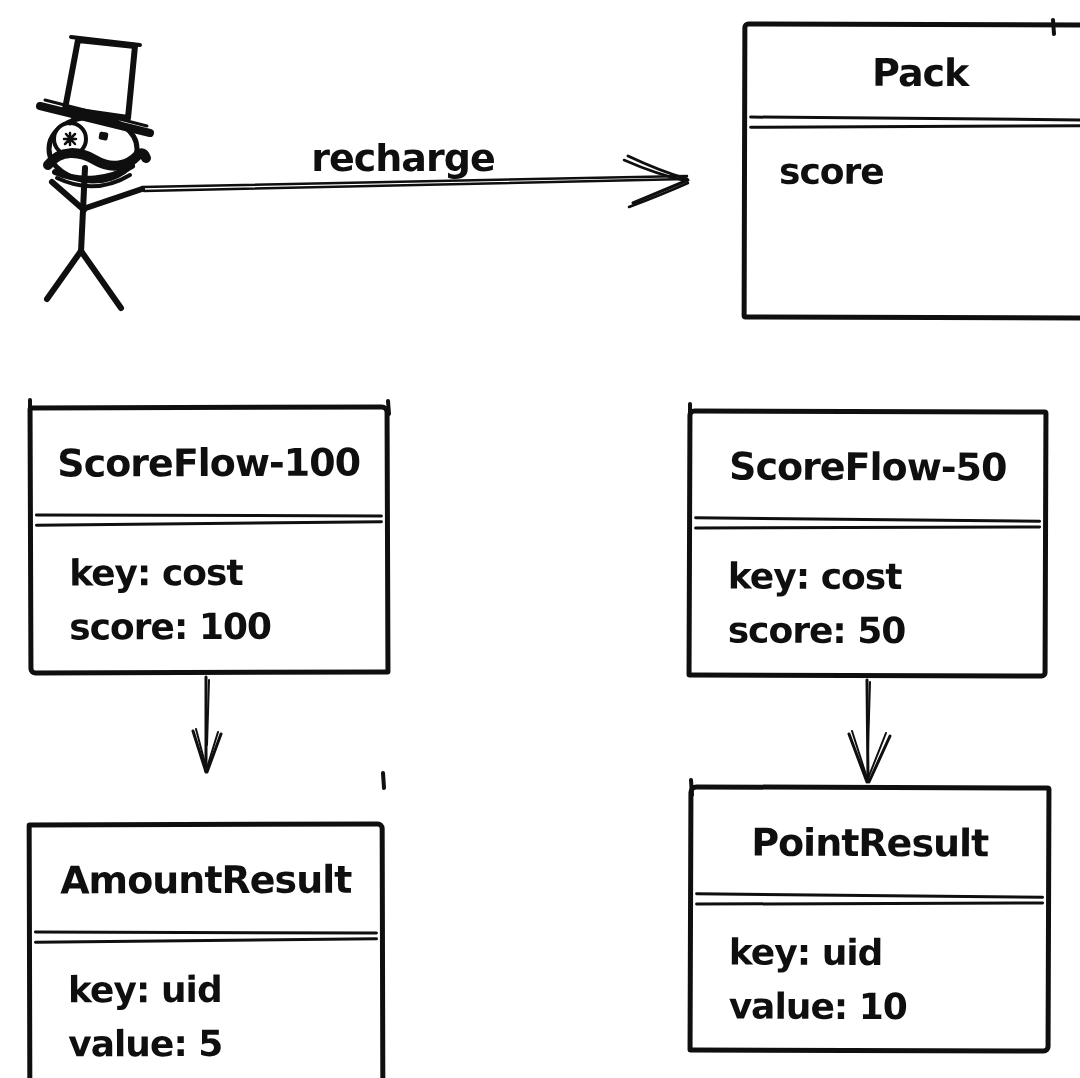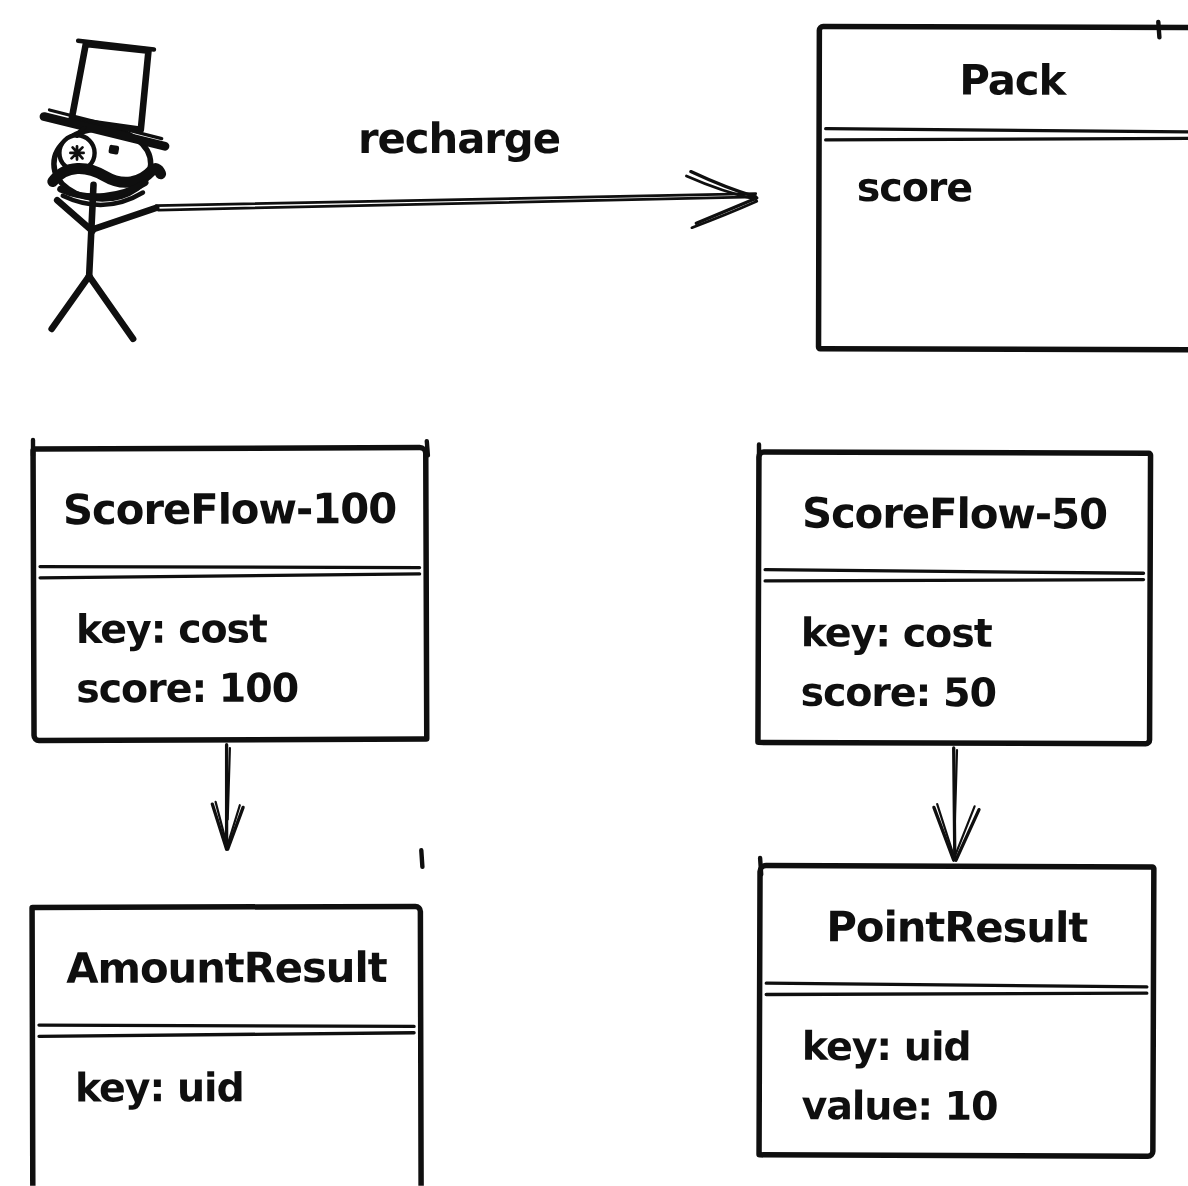--- a/index.html
+++ b/index.html
@@ -39,21 +39,21 @@
   #node-pointresult  { left:688px; top:785px; width:363px; height:268px; transform:rotate(0.2deg);
                        border-radius:8px 4px 7px 3px; }
 
   #node-scoreflow100 .node-title, #node-scoreflow50 .node-title,
   #node-amountresult .node-title, #node-pointresult .node-title { height:106px; }
   #node-scoreflow100 .node-sep, #node-scoreflow50 .node-sep,
   #node-amountresult .node-sep, #node-pointresult .node-sep { top:104px; }
   #node-scoreflow100 .node-fields, #node-scoreflow50 .node-fields,
   #node-amountresult .node-fields, #node-pointresult .node-fields { left:36px; top:136px; }
 
-  .edge-label { position:absolute; left:297px; top:104px; width:212px; text-align:right;
+  .edge-label { position:absolute; left:297px; top:136px; width:212px; text-align:center;
                 font-size:38px; font-weight:600; letter-spacing:-1px; }
 </style>
 </head>
 <body>
 
 <div class="canvas">
 
   <svg class="sketch-layer" viewBox="0 0 1080 1078" xmlns="http://www.w3.org/2000/svg">
 
     <g>
@@ -136,20 +136,21 @@
   </div>
 
   <div class="node" id="node-amountresult">
     <div class="node-title">AmountResult</div>
     <div class="node-sep">
       <div class="sep-line first"></div>
       <div class="sep-line second"></div>
     </div>
     <div class="node-fields">
       <div class="node-field">key: uid</div>
+      <div class="node-field">value: 5</div>
     </div>
   </div>
 
   <div class="node" id="node-pointresult">
     <div class="node-title">PointResult</div>
     <div class="node-sep">
       <div class="sep-line first"></div>
       <div class="sep-line second"></div>
     </div>
     <div class="node-fields">

